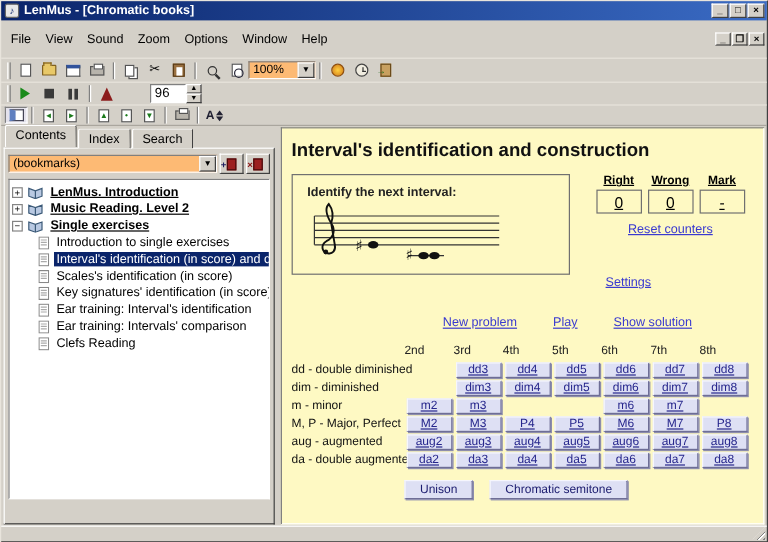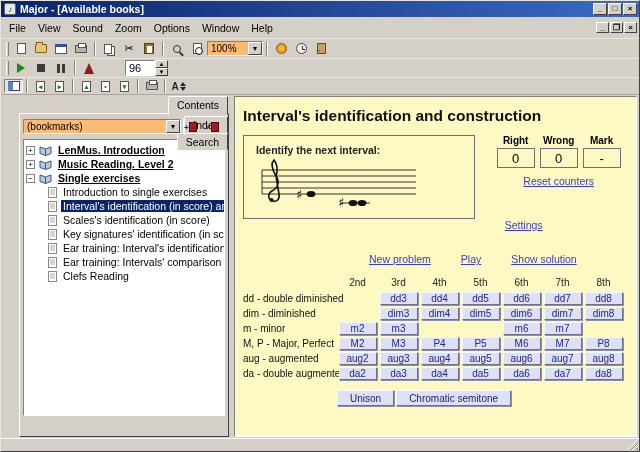--- a/index.html
+++ b/index.html
@@ -8,21 +8,21 @@
 
   .window { width:640px; height:452px; background:#d4d0c8; border:1px solid; border-color:#e8e4dc #404040 #404040 #e8e4dc; display:flex; flex-direction:column; }
 
   
   .titlebar { height:16px; background:linear-gradient(90deg,#0a246a,#3a6bc4); display:flex; align-items:center; padding:0 2px 0 3px; flex:0 0 auto; }
   .app-ico { width:12px; height:12px; background:#e8e8e8; border:1px solid #666; border-radius:2px; display:inline-flex; align-items:center; justify-content:center; font-size:8px; color:#0a246a; margin-right:4px; }
   .title-text { color:#fff; font-weight:bold; font-size:10.5px; flex:1; white-space:nowrap; }
   .winbtn { width:14px; height:12px; background:#d4d0c8; border:1px solid; border-color:#fff #404040 #404040 #fff; font-size:8px; line-height:9px; text-align:center; margin-left:1px; color:#000; font-weight:bold; }
 
   
-  .menubar { height:22px; display:flex; align-items:center; padding:0 2px; flex:0 0 auto; border-bottom:1px solid #e8e4dc; }
+  .menubar { height:32px; display:flex; align-items:center; padding:0 2px; flex:0 0 auto; border-bottom:1px solid #e8e4dc; }
   .menu-item { padding:1px 6px; font-size:10.5px; color:#000; }
   .mdi-controls { margin-left:auto; display:flex; }
   .mdi-controls .winbtn { width:13px; height:11px; }
 
   
   .toolbar { display:flex; align-items:center; padding:1px 3px; flex:0 0 auto; }
   .tb-a { height:20px; border-bottom:1px solid #e8e4dc; }
   .tb-b { height:19px; border-bottom:1px solid #e8e4dc; }
   .tb-c { height:17px; border-bottom:1px solid #aaa69e; }
   .tbtn { width:20px; height:17px; display:inline-flex; align-items:center; justify-content:center; border:1px solid transparent; }
@@ -72,24 +72,24 @@
   .spinner { display:flex; flex-direction:column; }
   .spinner span { width:13px; height:8px; background:#d4d0c8; border:1px solid; border-color:#fff #404040 #404040 #fff; font-size:6px; line-height:6px; text-align:center; }
 
   
   .main { flex:1; display:flex; min-height:0; padding:1px 2px; }
   .left-panel { width:226px; flex:0 0 auto; display:flex; flex-direction:column; }
   .splitter { width:5px; flex:0 0 auto; }
   .content-wrap { flex:1; background:#fef9c3; border:1px solid; border-color:#808080 #fff #fff #808080; overflow:hidden; position:relative; }
 
   
-  .tabs { display:flex; align-items:flex-end; height:17px; padding-left:1px;flex-direction:column; }
+  .tabs { display:flex; align-items:flex-end; height:17px; padding-left:1px; }
   .tab { padding:2px 8px 1px; font-size:10.5px; border:1px solid; border-color:#fff #404040 transparent #fff; border-radius:2px 2px 0 0; background:#d4d0c8; margin-right:1px; position:relative; top:1px; }
   .tab.active { padding-bottom:3px; top:0; z-index:2; }
-  .tab-body { flex:1; border:1px solid; border-color:#fff #404040 #404040 #fff; padding:4px 3px 20px; display:flex; flex-direction:column; min-height:0;margin-left:16px; }
+  .tab-body { flex:1; border:1px solid; border-color:#fff #404040 #404040 #fff; padding:4px 3px 20px; display:flex; flex-direction:column; min-height:0; }
 
   .bookmark-row { display:flex; align-items:center; margin-bottom:4px; }
   .bookmark-row .combo { flex:1; }
   .bm-btn { width:20px; height:17px; margin-left:2px; background:#d4d0c8; border:1px solid; border-color:#fff #404040 #404040 #fff; display:inline-flex; align-items:center; justify-content:center; }
   .i-book { width:8px; height:10px; background:#9c2020; border:1px solid #4a0c0c; position:relative; }
   .i-book:after { position:absolute; font-size:8px; font-weight:bold; color:#202060; left:-6px; top:0px; }
   .i-book.add:after { content:"+"; }
   .i-book.del:after { content:"×"; color:#8c1010; }
 
   
@@ -103,50 +103,50 @@
   .t-ico { margin-right:4px; flex:0 0 auto; display:inline-flex; }
 
   
   .content { padding:8px 8px 0 6px; height:100%; }
   h1.page-title { font-size:15.5px; font-weight:bold; color:#111; margin:2px 0 10px 2px; font-family:"Liberation Sans",sans-serif; }
 
   .top-row { display:flex; margin-left:2px; }
   .score-box { width:246px; height:84px; border:1px solid #707070; padding:8px 0 0 12px; }
   .prompt { font-weight:bold; font-size:10.5px; color:#222; }
   .right-col { margin-left:22px; width:140px; }
-  .counters { display:flex; gap:5px; }
+  .counters { display:flex; gap:5px;text-decoration:underline; }
   .counter { width:38px; text-align:center; }
   .counter-label { font-weight:bold; font-size:10px; margin-bottom:2px; }
   .counter-box { height:20px; border:1px solid #707070; display:flex; align-items:center; justify-content:center; font-size:13px; }
   a.link { color:#3a3ad0; text-decoration:underline; font-size:10.5px; cursor:pointer; }
   .reset-wrap { text-align:center; margin-top:7px; width:124px; }
   .settings-wrap { margin-top:32px; margin-left:8px; }
 
   .action-links { display:flex; gap:30px; margin:22px 0 12px 128px; }
 
   .ans-grid { display:grid; grid-template-columns:94px repeat(7,41px); align-items:center; row-gap:2px; margin-left:2px; }
-  .col-head { text-align:center; font-size:10px; color:#222; padding-bottom:2px; }
+  .col-head { font-size:10px; color:#222; padding-bottom:2px; }
   .row-label { font-size:10px; color:#111; white-space:nowrap; }
   .cell { display:flex; justify-content:center; }
-  .ans-btn { width:38px; height:13px; font:10px "Liberation Sans",sans-serif; color:#26268c; background:#dee0f4; border:1px solid; border-color:#f6f6fd #6e6e96 #6e6e96 #f6f6fd; box-shadow:1px 1px 0 #8d8dac; line-height:10px; padding:0; cursor:pointer; }
-  .extra-row { display:flex; gap:2px; margin:10px 0 0 96px; }
+  .ans-btn { width:38px; height:13px; font:10px "Liberation Sans",sans-serif; color:#26268c; background:#dee0f4; border:1px solid; border-color:#f6f6fd #6e6e96 #6e6e96 #f6f6fd; box-shadow:1px 1px 0 #8d8dac; line-height:10px; padding:0; cursor:pointer;text-decoration:underline; }
+  .extra-row { display:flex; gap:14px; margin:10px 0 0 96px; }
   .extra-btn { height:16px; font:10px "Liberation Sans",sans-serif; color:#1b1b6e; background:#dee0f4; border:1px solid; border-color:#f6f6fd #6e6e96 #6e6e96 #f6f6fd; box-shadow:1px 1px 0 #8d8dac; padding:0 12px; cursor:pointer; }
 
   
   .statusbar { height:13px; flex:0 0 auto; border-top:1px solid #fff; position:relative; }
   .resize-grip { position:absolute; right:1px; bottom:1px; width:11px; height:11px; background:repeating-linear-gradient(135deg, transparent 0 2px, #808080 2px 3px, #fff 3px 4px); clip-path:polygon(100% 0, 100% 100%, 0 100%); }
 </style>
 </head>
 <body>
 
 <div class="window">
 
   <div class="titlebar">
     <span class="app-ico">♪</span>
-    <span class="title-text">Major - [Available books]</span>
+    <span class="title-text">LenMus - [Chromatic books]</span>
     <span class="winbtn">_</span>
     <span class="winbtn">□</span>
     <span class="winbtn">×</span>
   </div>
 
   <div class="menubar">
     <span class="menu-item">File</span>
     <span class="menu-item">View</span>
     <span class="menu-item">Sound</span>
     <span class="menu-item">Zoom</span>

